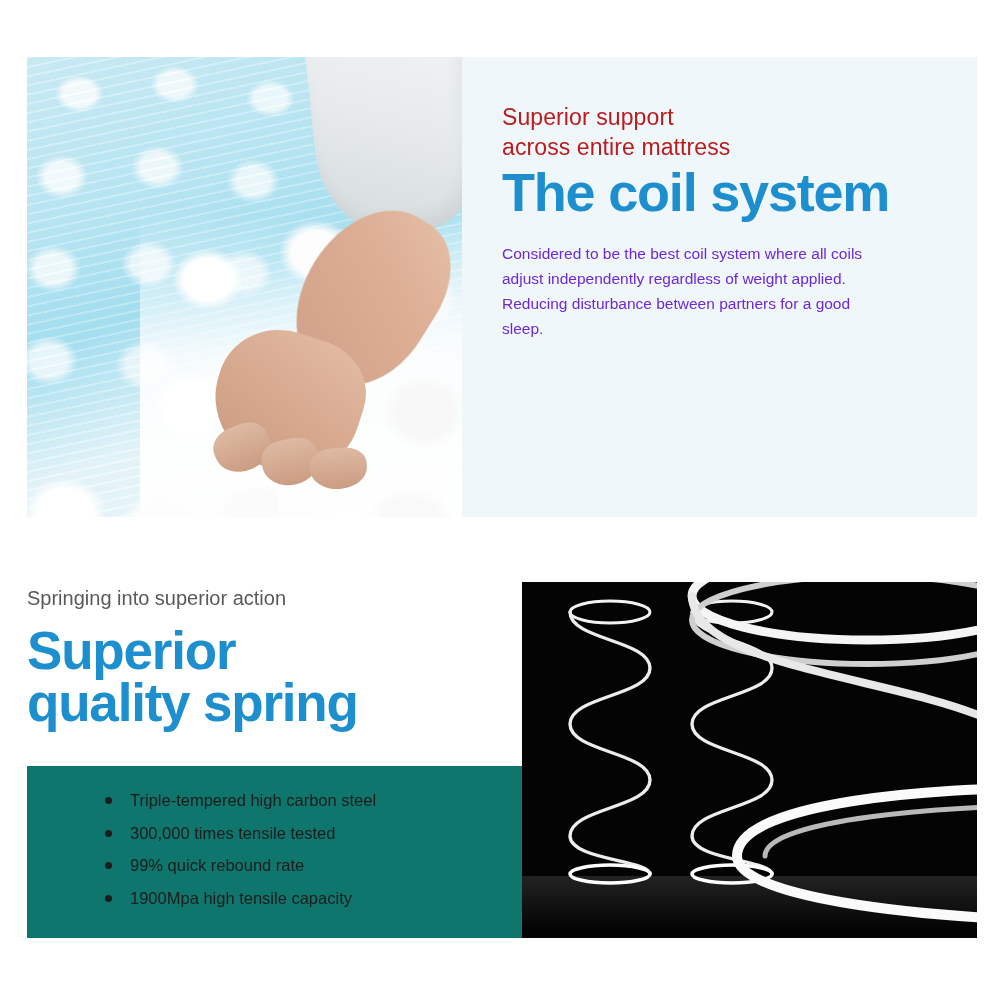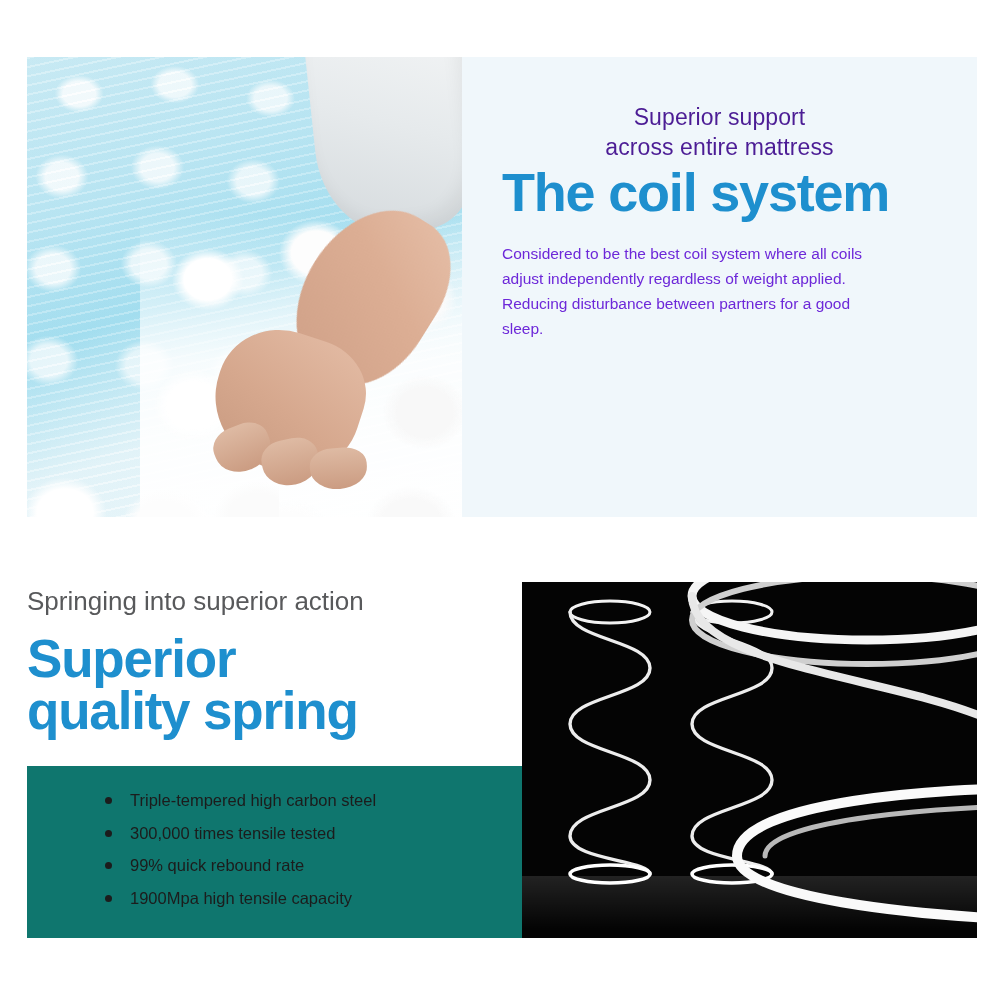--- a/index.html
+++ b/index.html
@@ -100,35 +100,35 @@
   }
   .coil-photo .f1 { right:44%; top:80%; width:13%; height:10%; transform:rotate(-22deg); }
   .coil-photo .f2 { right:33%; top:83%; width:13%; height:10%; transform:rotate(-12deg); }
   .coil-photo .f3 { right:22%; top:85%; width:13%; height:9%;  transform:rotate(-4deg); }
 
   .top-text {
     flex:1 1 auto; padding:46px 40px 0 40px;
     display:flex; flex-direction:column; justify-content:flex-start;
   }
   .eyebrow {
-    color:#4c1d95; font-size:23px; line-height:1.3; font-weight:400; letter-spacing:.1px;text-align:center;
+    color:#b91c1c; font-size:23px; line-height:1.3; font-weight:400; letter-spacing:.1px;
   }
   .headline-blue {
     color:#1e8fce; font-size:54px; font-weight:700; line-height:1.08;
     letter-spacing:-1.2px; white-space:nowrap;
   }
   .body-copy {
     color:#6d28d9; font-size:15.5px; line-height:1.62; margin-top:20px; max-width:372px;
   }
 
   
   .bottom-section { position:absolute; left:0; top:582px; width:1000px; height:356px; }
 
   .bottom-left { position:absolute; left:27px; top:0; width:495px; height:356px; }
-  .eyebrow2 { color:#58595b; font-size:26px; line-height:1.3; margin-top:3px; }
+  .eyebrow2 { color:#58595b; font-size:20px; line-height:1.3; margin-top:3px; }
   .headline-blue2 {
     color:#1e8fce; font-size:53px; font-weight:700; line-height:.99;
     letter-spacing:-1.2px; margin-top:14px;
   }
   .cream-box {
     position:absolute; left:0; top:184px; width:495px; height:172px;
     background:#0f766e; padding:26px 0 0 72px;
   }
   .bullet-list { list-style:none; }
   .bullet-list li {

